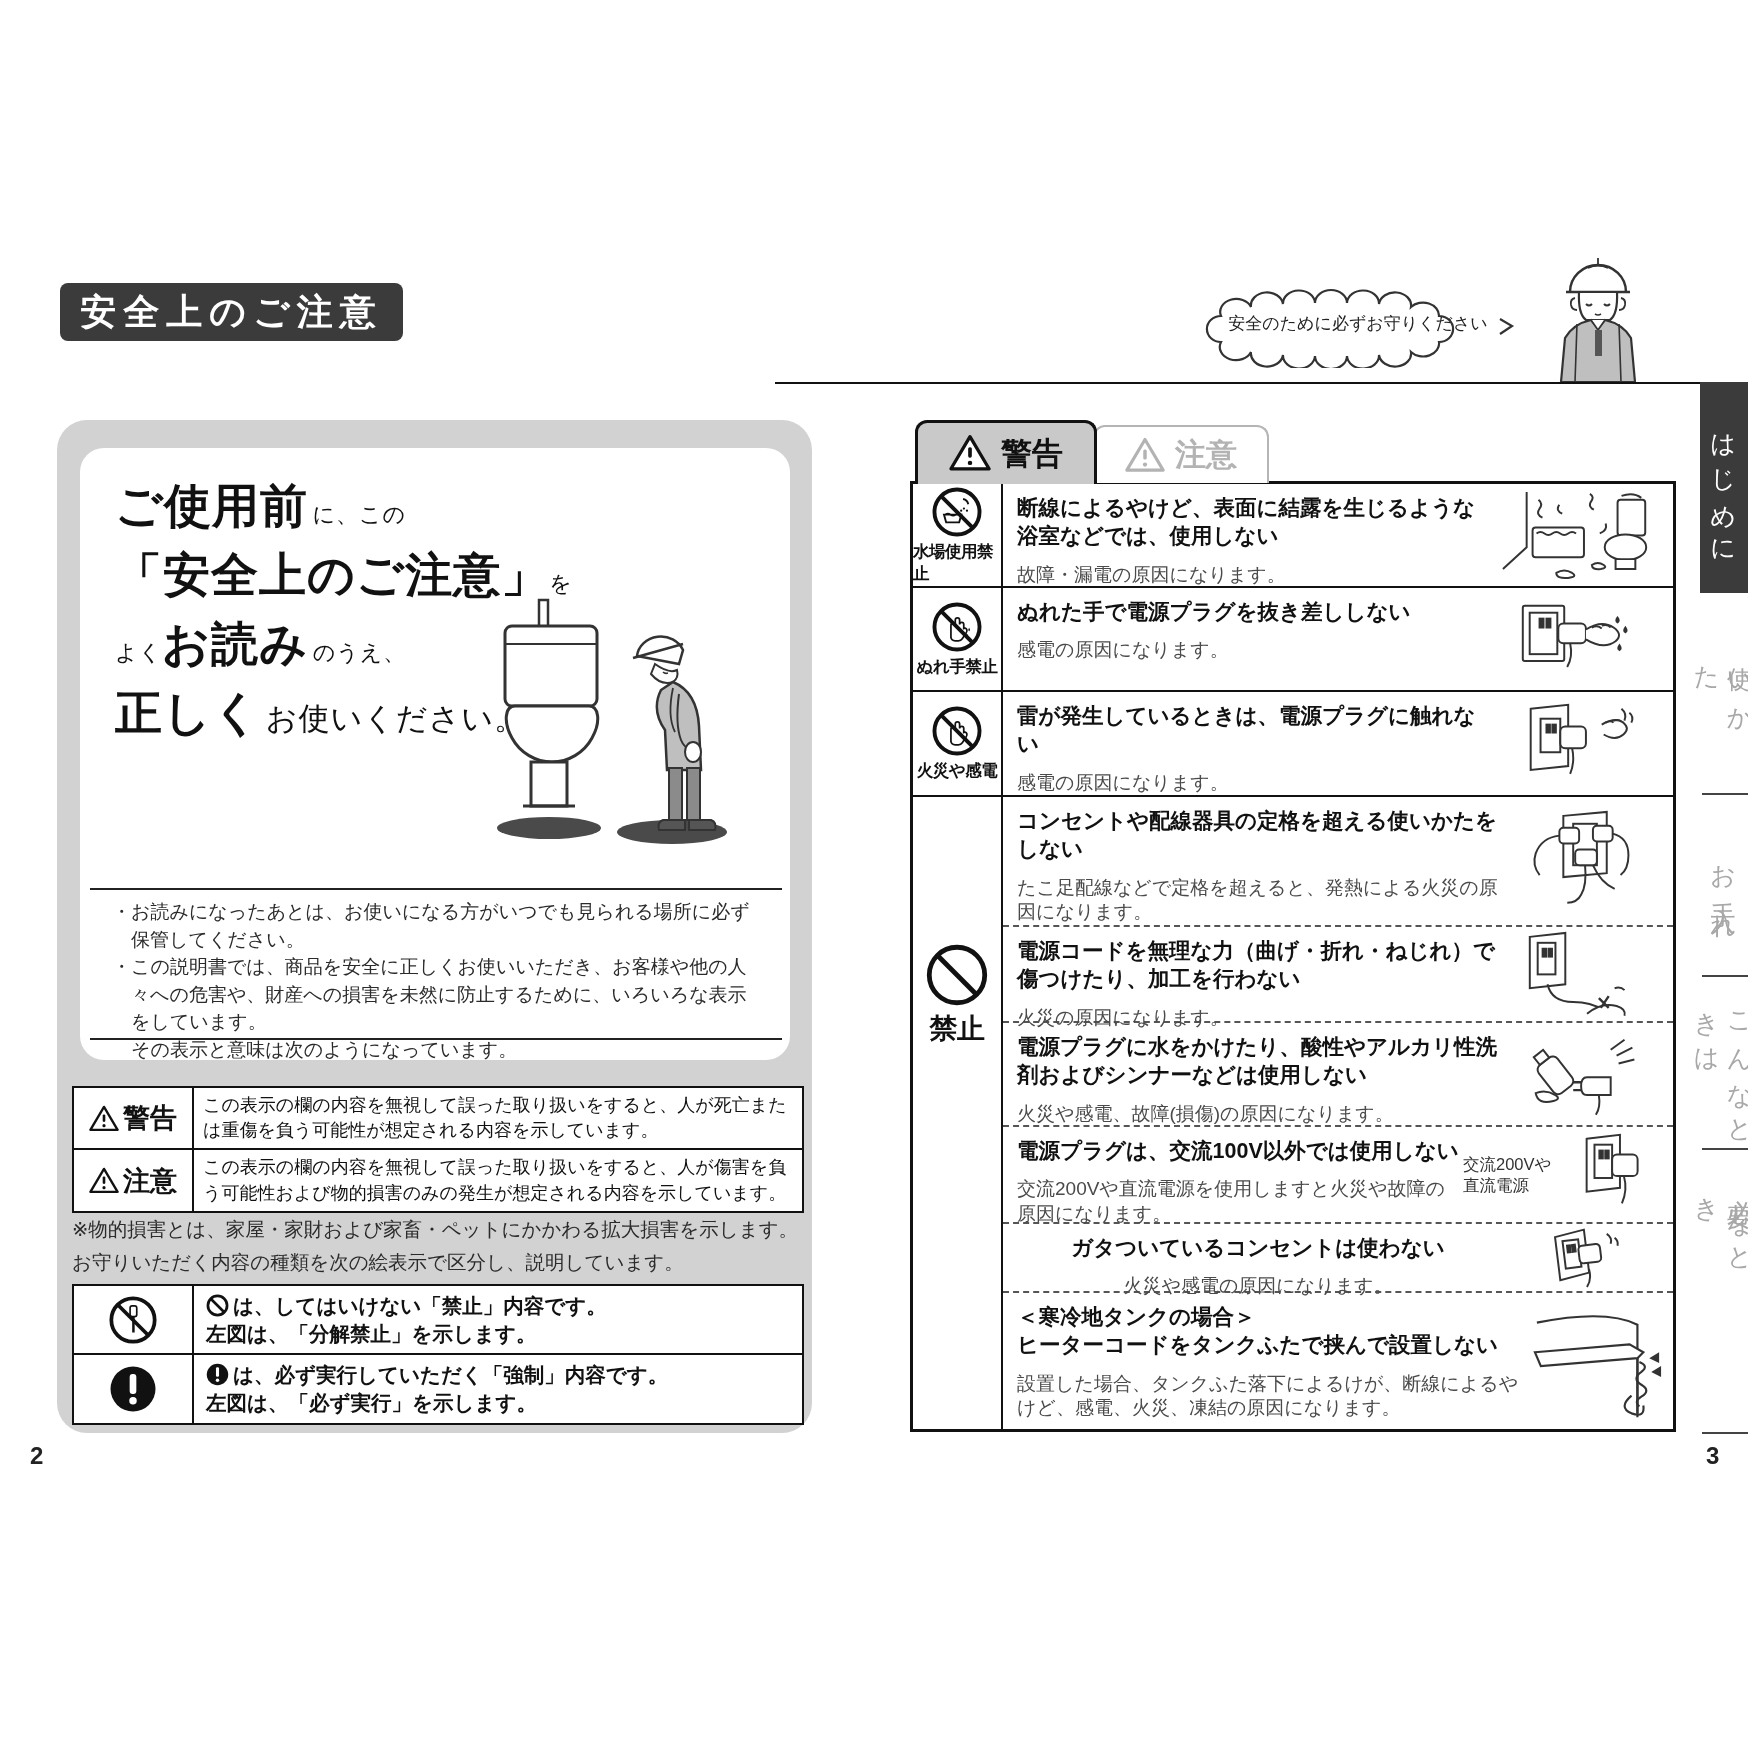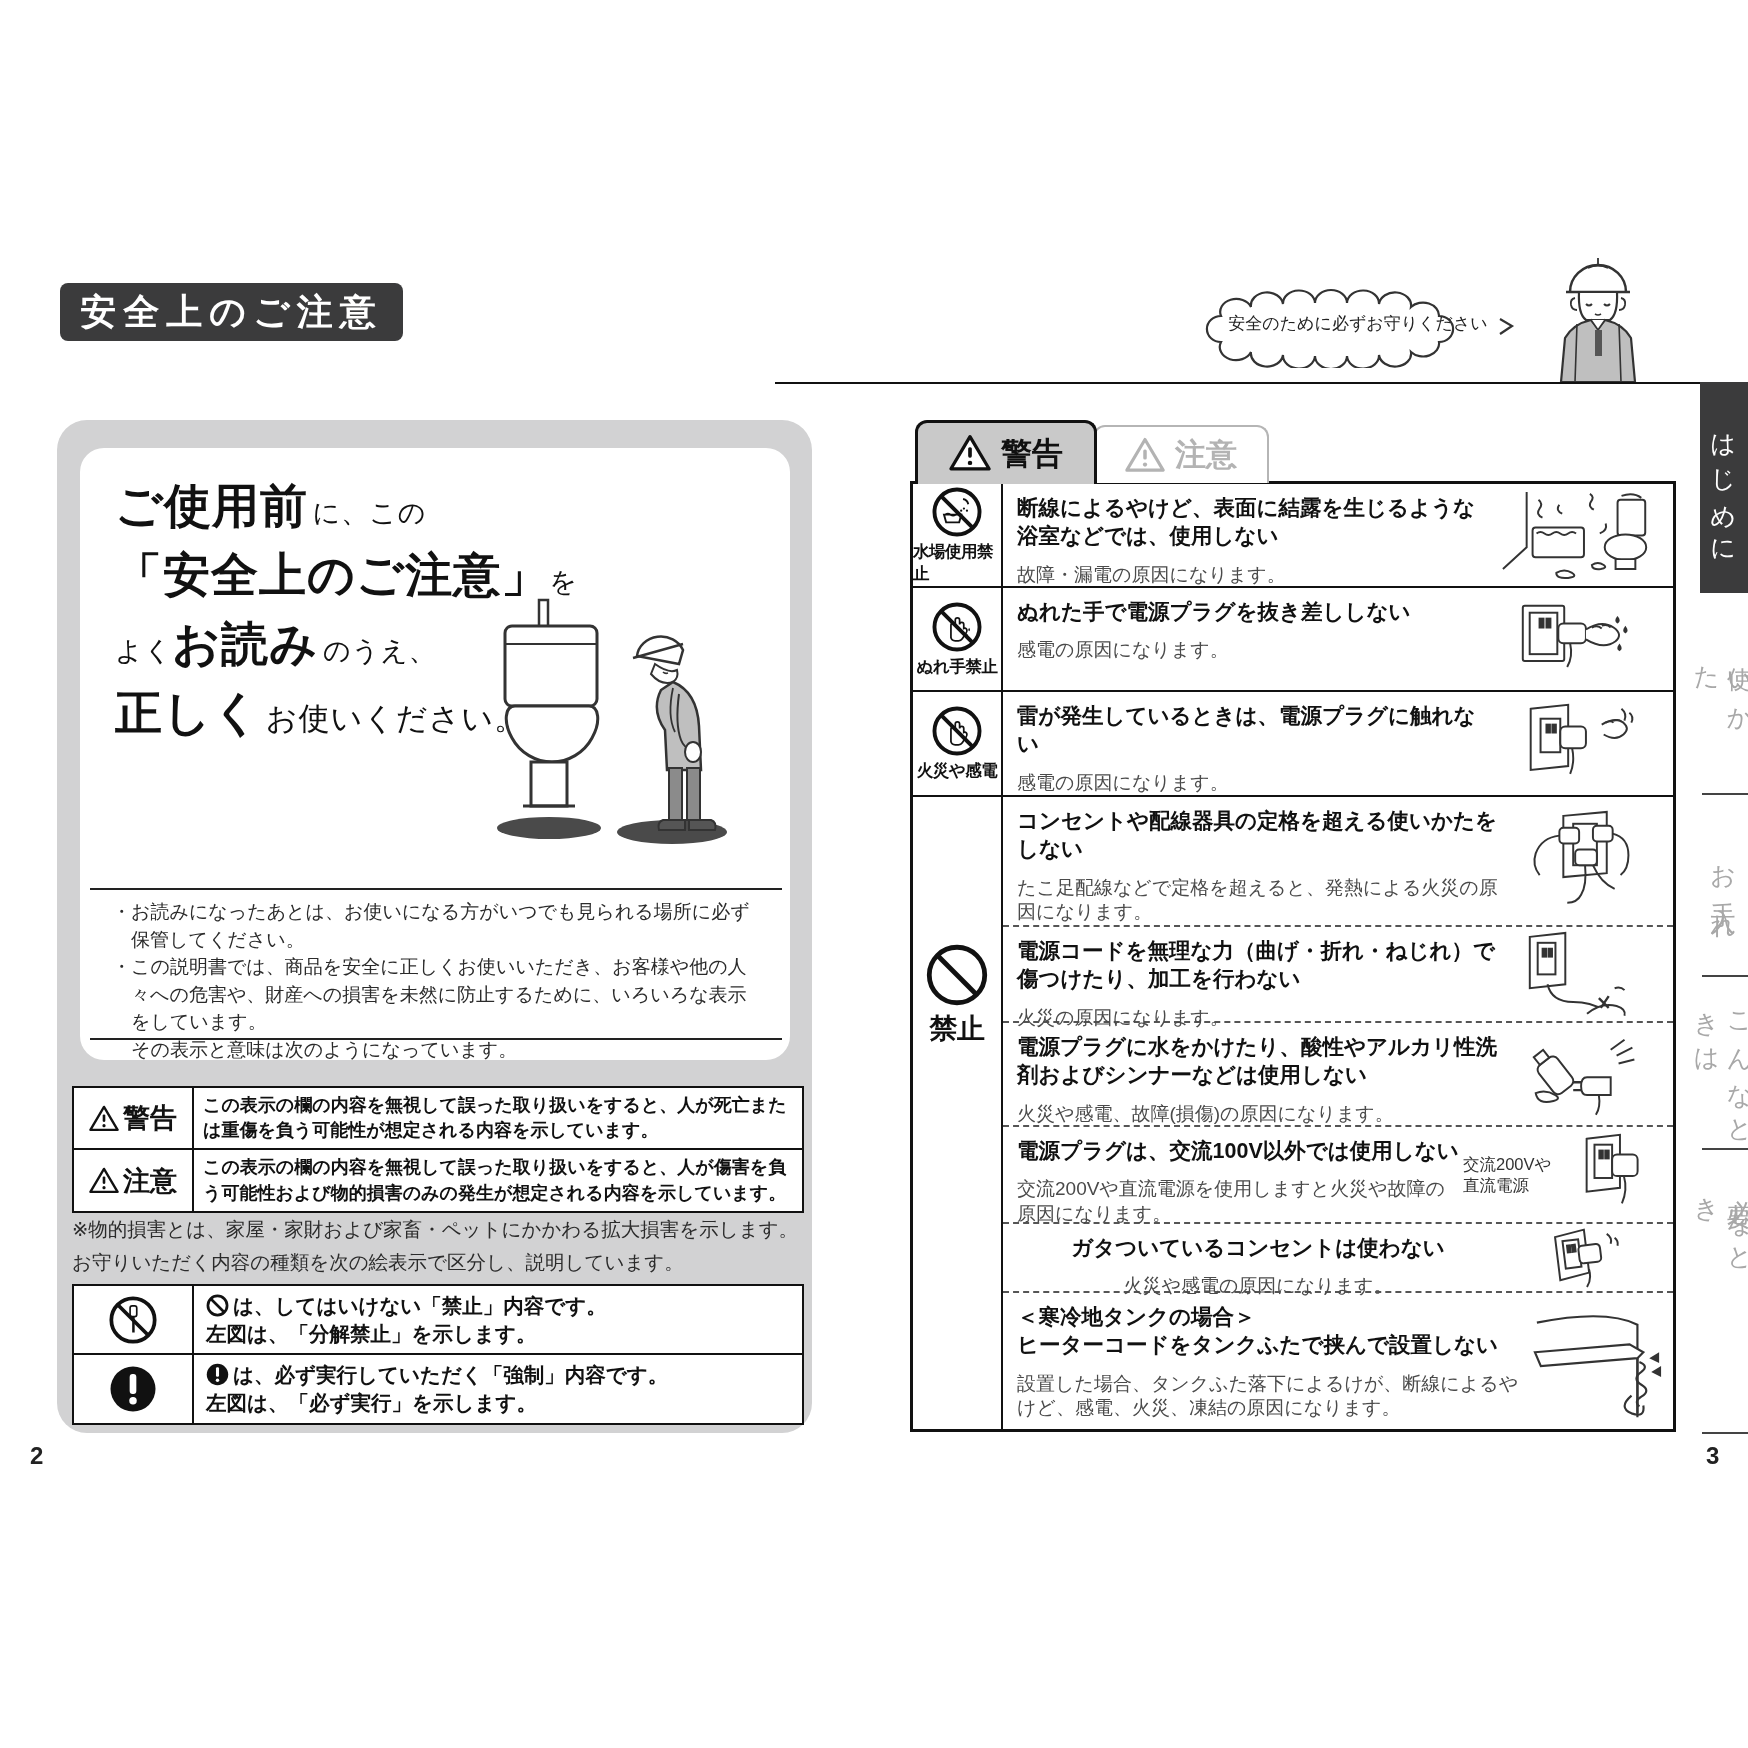--- a/index.html
+++ b/index.html
@@ -14,33 +14,33 @@
 
   
   .callout-text{left:1222px;top:312px;width:272px;font-size:17px;color:#222;text-align:center;}
 
   
   .left-panel{left:57px;top:420px;width:755px;height:1013px;background:#d2d2d3;border-radius:30px;}
   .intro-card{left:80px;top:448px;width:710px;height:612px;background:#fff;border-radius:24px;}
   .intro-lines{left:115px;top:482px;width:470px;line-height:1;}
   .intro-lines .row{margin-bottom:22px;white-space:nowrap;}
   .ib{font-size:47px;font-weight:600;letter-spacing:1px;}
-  .is{font-size:27px;letter-spacing:1px;margin-top:33px;}
+  .is{font-size:22px;letter-spacing:1px;margin-top:33px;}
   .im{font-size:31px;letter-spacing:1px;}
   .card-rule{height:0;border-top:2.5px solid #222;}
   .notes{left:112px;top:898px;width:648px;font-size:19px;line-height:1.45;color:#2b2b2b;}
   .note{padding-left:1em;text-indent:-1em;}
   .note-cont{padding-left:1em;text-indent:0;}
 
   
   .def-table{left:72px;top:1086px;width:728px;background:#fff;border:2.5px solid #111;}
   .def-row{display:flex;border-bottom:2.5px solid #111;}
   .def-row:last-child{border-bottom:none;}
   .def-label{width:118px;flex:none;border-right:2.5px solid #111;display:flex;align-items:center;justify-content:center;gap:4px;font-size:27px;font-weight:bold;padding:6px 0;}
-  .def-text{flex:1;padding:5px 8px 5px 9px;font-size:18px;font-weight:bold;line-height:1.4;display:flex;align-items:center;}
+  .def-text{flex:1;padding:5px 8px 5px 9px;font-size:18px;font-weight:normal;line-height:1.4;display:flex;align-items:center;}
 
   .damage-note{left:72px;top:1216px;width:740px;font-size:19.5px;color:#2b2b2b;}
   .legend-intro{left:72px;top:1249px;width:740px;font-size:19.5px;color:#2b2b2b;}
 
   
   .picto-table{left:72px;top:1284px;width:728px;background:#fff;border:2.5px solid #111;}
   .picto-row{display:flex;border-bottom:2.5px solid #111;}
   .picto-row:last-child{border-bottom:none;}
   .picto-icon{width:118px;flex:none;border-right:2.5px solid #111;display:flex;align-items:center;justify-content:center;padding:6px 0;}
   .picto-text{flex:1;padding:6px 8px 6px 12px;font-size:20.5px;font-weight:bold;line-height:1.35;}

